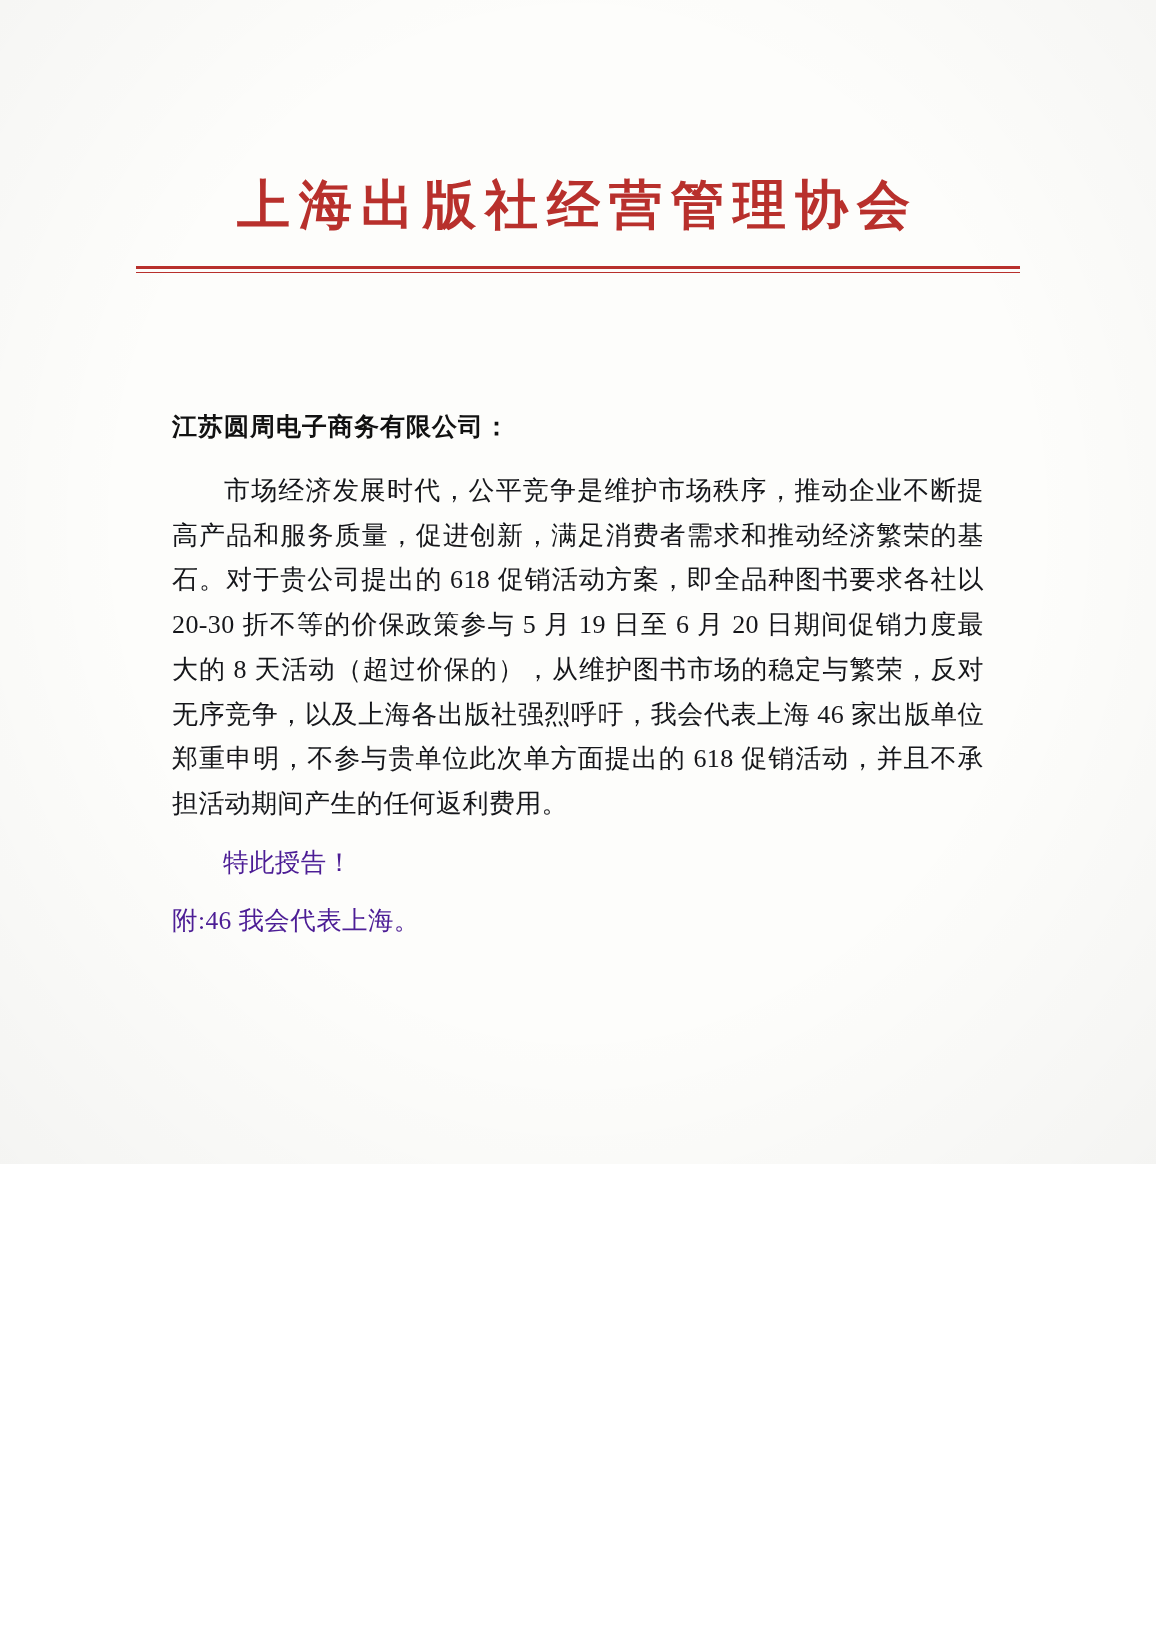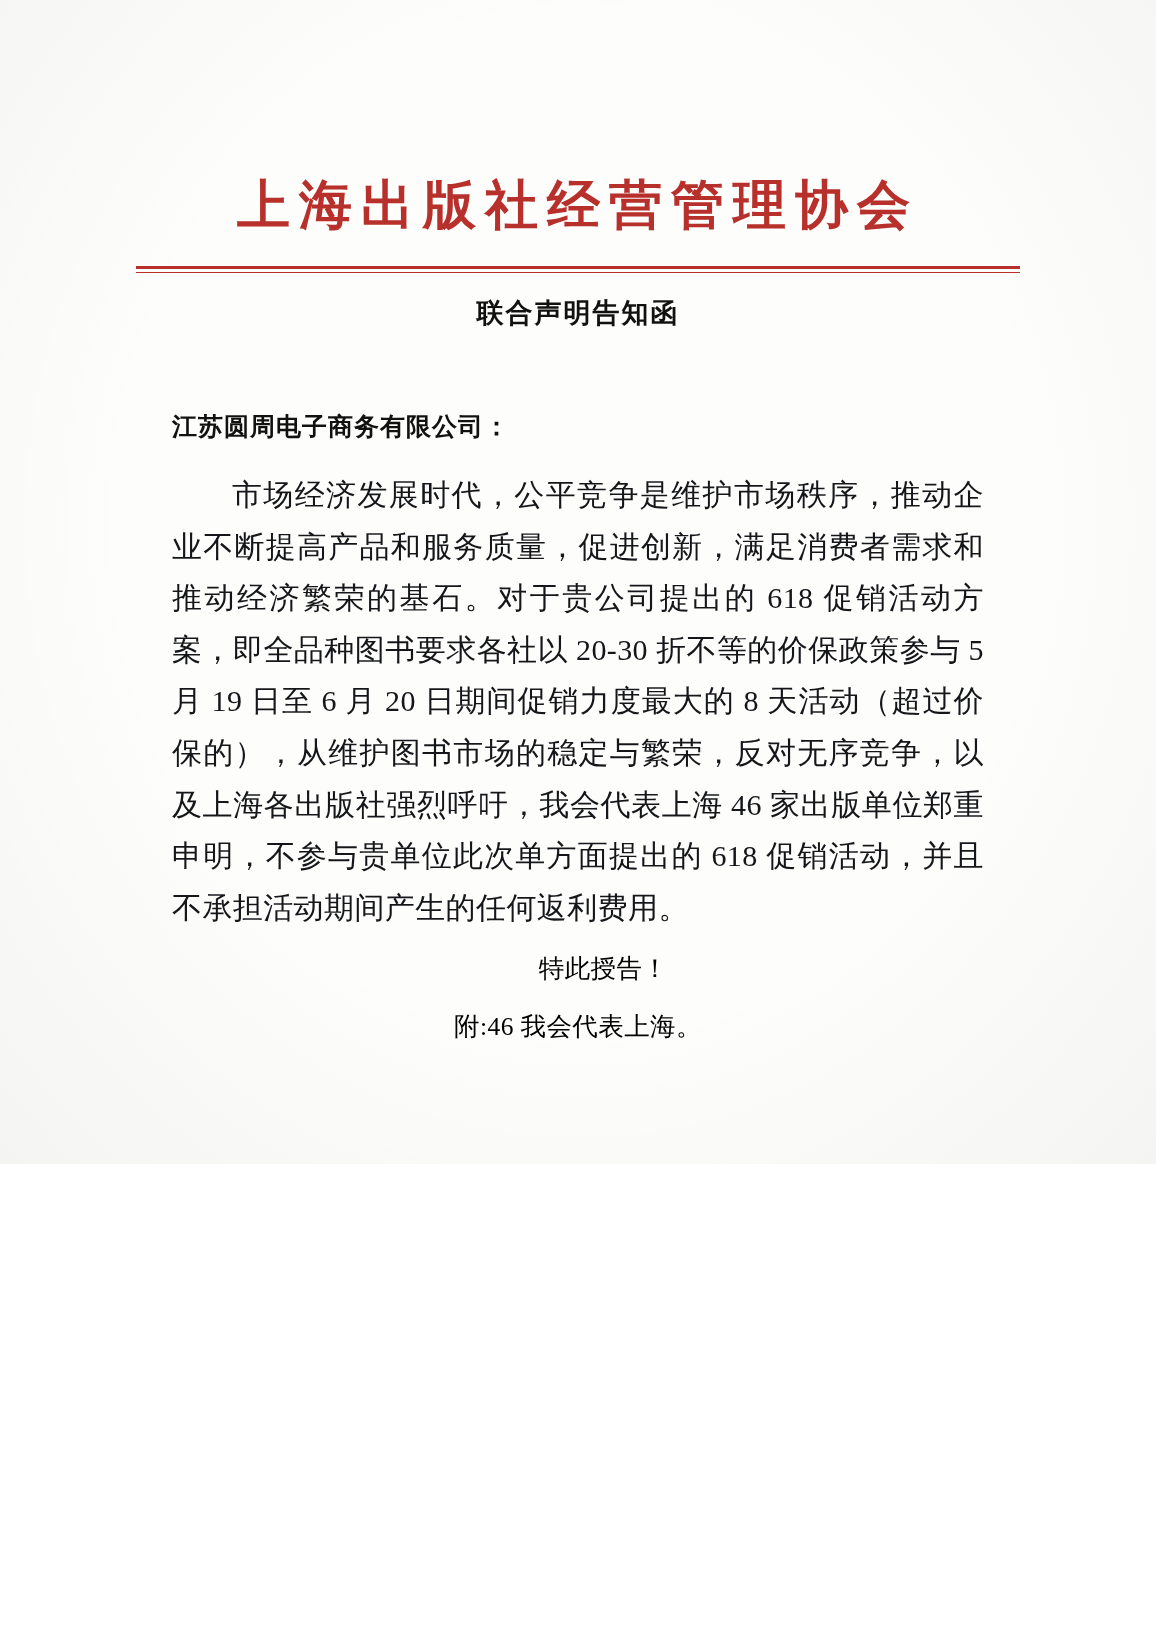--- a/index.html
+++ b/index.html
@@ -80,42 +80,41 @@
   .addressee {
     font-family: "DejaVu Sans", "Liberation Sans", sans-serif;
     font-weight: bold;
     font-size: 25px;
     letter-spacing: 1px;
     color: #111111;
     margin-bottom: 26px;
   }
 
   .para {
-    font-size: 30px;
+    font-size: 26px;
     line-height: 1.72;
     text-align: justify;
     text-justify: inter-ideograph;
     letter-spacing: 0.4px;
     margin: 0 0 10px 0;
     color: #15161a;
   }
   .para.indent {
     text-indent: 2em;
   }
   .para.tight {
     margin-bottom: 4px;
   }
 
   .closing-line {
     font-size: 25.5px;
     line-height: 1.72;
     letter-spacing: 0.4px;
-    color: #000000;
+    color: #4c1d95;
     margin: 14px 0 0 0;
-    text-align: center;
   }
   .closing-line.indent {
     text-indent: 2em;
   }
 
   .signature-block {
     position: absolute;
     top: 1295px;
     left: 0;
     width: 1156px;
@@ -154,21 +153,20 @@
 <div class="page">
 
   <div class="paper-texture"></div>
 
   <div class="letterhead">
     <div class="letterhead-title">上海出版社经营管理协会</div>
     <div class="letterhead-rule"></div>
     <div class="letterhead-rule-thin"></div>
   </div>
 
-  <div class="doc-subject">联合声明告知函</div>
 
   <div class="body-wrap">
 
     <div class="addressee">江苏圆周电子商务有限公司：</div>
 
     <p class="para indent">市场经济发展时代，公平竞争是维护市场秩序，推动企业不断提高产品和服务质量，促进创新，满足消费者需求和推动经济繁荣的基石。对于贵公司提出的 618 促销活动方案，即全品种图书要求各社以 20-30 折不等的价保政策参与 5 月 19 日至 6 月 20 日期间促销力度最大的 8 天活动（超过价保的），从维护图书市场的稳定与繁荣，反对无序竞争，以及上海各出版社强烈呼吁，我会代表上海 46 家出版单位郑重申明，不参与贵单位此次单方面提出的 618 促销活动，并且不承担活动期间产生的任何返利费用。</p>
 
 
 
     <div class="closing-line indent">特此授告！</div>

